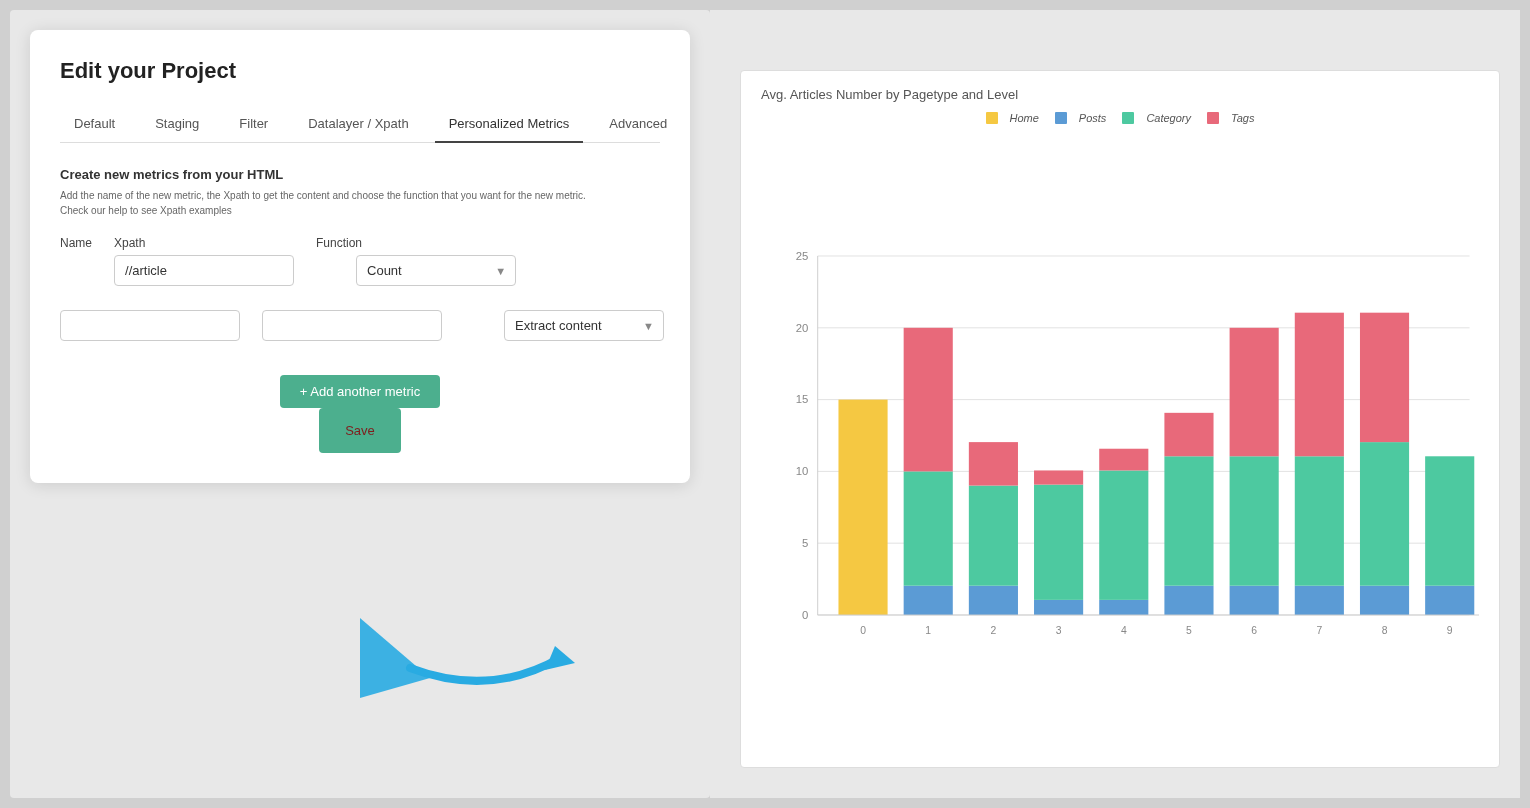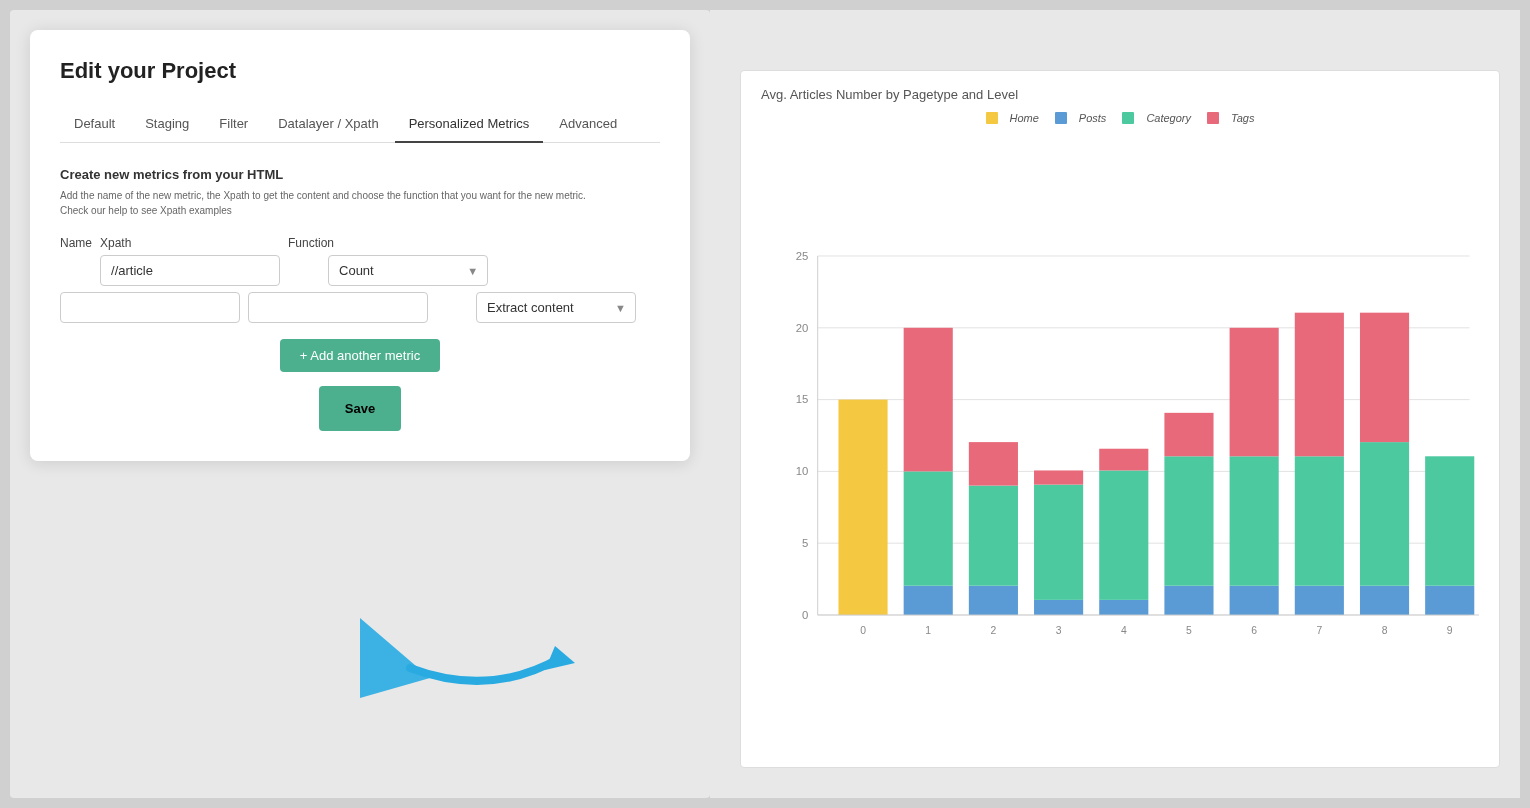--- a/index.html
+++ b/index.html
@@ -42,21 +42,21 @@
       font-weight: 700;
       color: #222;
       margin-bottom: 22px;
     }
 
     
     .tabs {
       display: flex;
       border-bottom: 1px solid #ddd;
       margin-bottom: 24px;
-      gap: 2px;
+      gap: 12px;
     }
     .tab {
       padding: 10px 14px;
       font-size: 13px;
       color: #555;
       cursor: pointer;
       border-bottom: 2px solid transparent;
       white-space: nowrap;
       margin-bottom: -1px;
     }
@@ -76,22 +76,22 @@
     .section-desc {
       font-size: 10px;
       color: #666;
       line-height: 1.5;
       margin-bottom: 18px;
     }
 
     
     .form-row {
       display: flex;
-      gap: 8px;
-      margin-bottom: 6px;
+      gap: 22px;
+      margin-bottom: 24px;
       align-items: flex-start;
     }
     .field-group {
       display: flex;
       flex-direction: column;
       gap: 5px;
     }
     .field-label {
       font-size: 12px;
       color: #444;
@@ -137,32 +137,30 @@
     
     .btn-add {
       background: #4caf8e;
       color: #fff;
       border: none;
       border-radius: 4px;
       padding: 9px 20px;
       font-size: 13px;
       cursor: pointer;
       margin-top: 10px;
-      margin-bottom: 14px;
     }
 
     .btn-save {
       background: #4caf8e;
-      color: #000000;
+      color: #7f1d1d;
       border: none;
       border-radius: 4px;
       padding: 15px 26px;
       font-size: 13px;
       cursor: pointer;
-      font-weight: bold;
     }
 
     .buttons-row {
       display: flex;
       flex-direction: column;
       align-items: center;
       gap: 0;
     }
 
     

